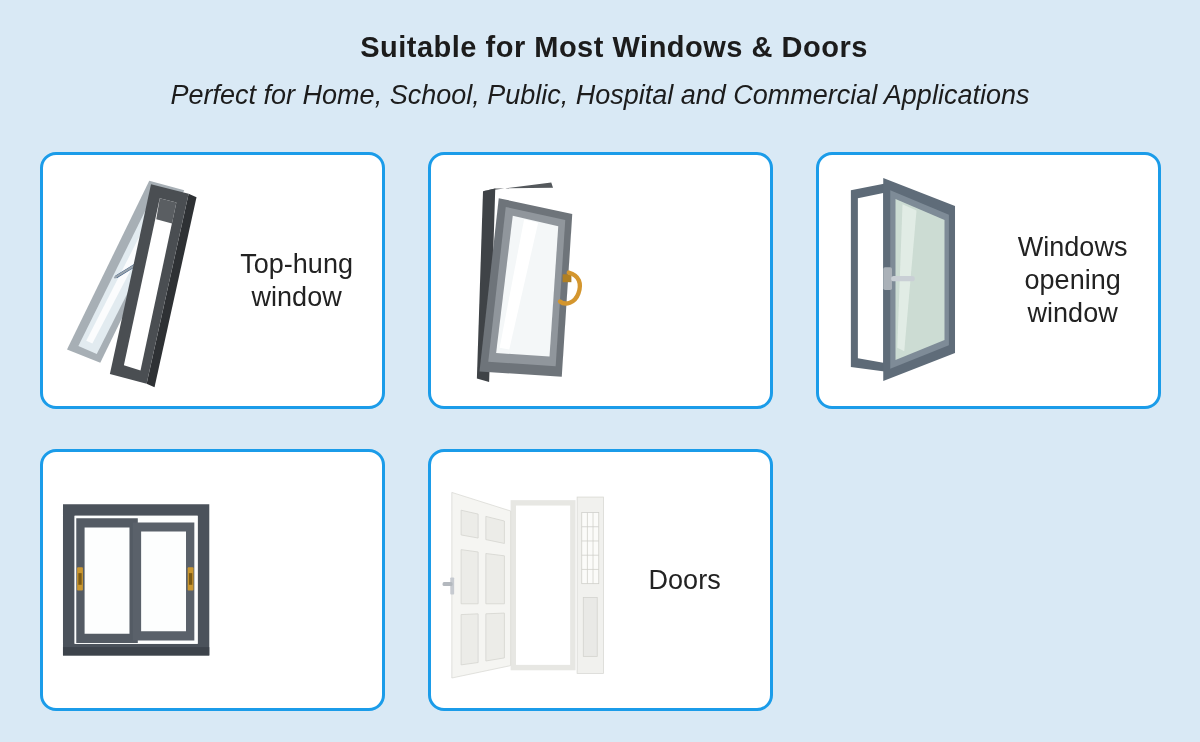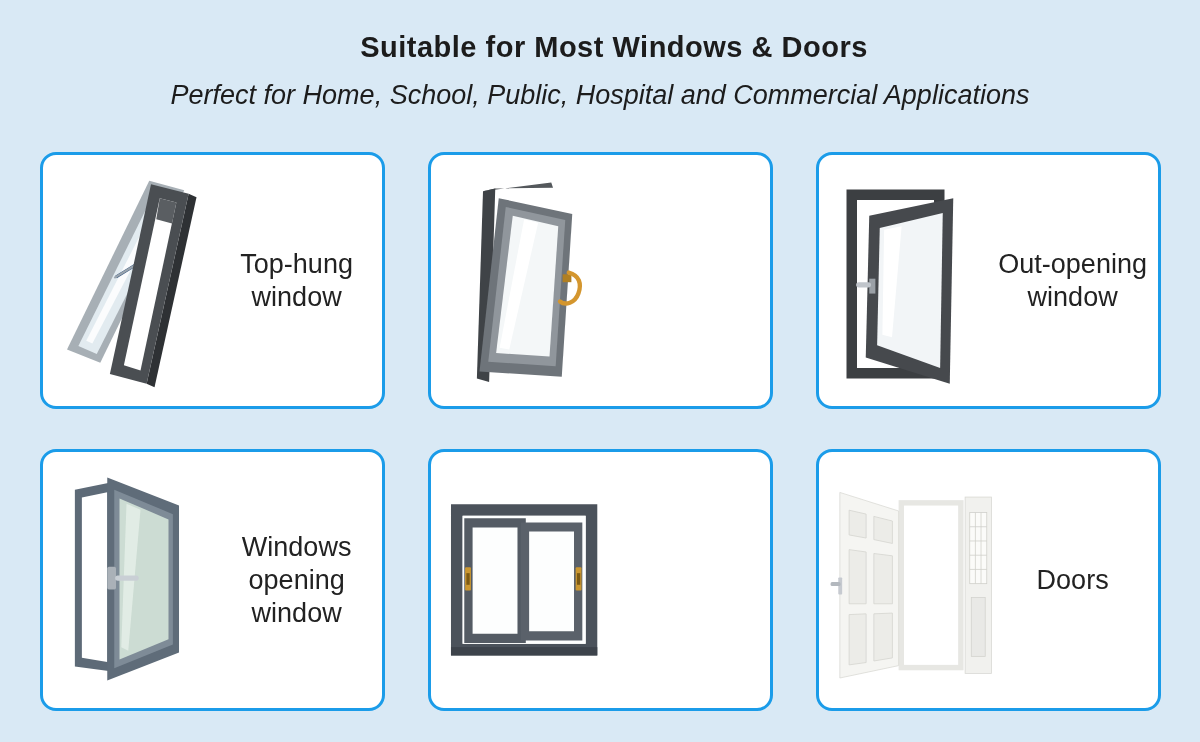--- a/index.html
+++ b/index.html
@@ -113,38 +113,20 @@
           <polygon points="74,36 142,51 131,218 54,213" fill="#90969c"></polygon>
           <polygon points="82,46 134,58 124,207 63,203" fill="#f4f7f8"></polygon>
           <polygon points="95,50 111,54 78,199 67,197" fill="#ffffff"></polygon>
 
           <rect x="139" y="113" width="10" height="9" fill="#b07f22"></rect>
           <path d="M146,111 c12,3 15,13 11,24 c-4,11 -15,14 -21,9" fill="none" stroke="#d4962e" stroke-width="5" stroke-linecap="round"></path>
         </svg>
       </div>
     </div>
 
-    <div class="card">
-      <div class="card-figure">
-        <svg viewBox="0 0 190 240" preserveAspectRatio="xMidYMid meet">
-
-          <path d="M20,16 H132 V232 H20 Z M32,28 H120 V220 H32 Z" fill="#3c3f42" fill-rule="evenodd"></path>
-
-          <polygon points="46,46 142,26 138,238 42,208" fill="#46494d"></polygon>
-          <polygon points="58,60 130,43 127,220 55,194" fill="#f2f5f7"></polygon>
-          <polygon points="63,62 83,58 72,185 61,182" fill="#ffffff"></polygon>
-
-          <rect x="46" y="118" width="7" height="17" fill="#9aa0a6"></rect>
-          <rect x="31" y="122" width="17" height="6" rx="3" fill="#c0c5cb"></rect>
-        </svg>
-      </div>
-      <div class="card-labelbox">
-        <div class="card-label">Out-opening window</div>
-      </div>
-    </div>
 
     <div class="card">
       <div class="card-figure">
         <svg viewBox="0 0 190 250" preserveAspectRatio="xMidYMid meet">
 
           <polygon points="25,22 70,13 70,230 25,224" fill="#5d6a77"></polygon>
           <polygon points="33,31 62,25 62,219 33,214" fill="#ffffff"></polygon>
 
           <polygon points="62,8 144,40 144,208 62,240" fill="#5f6c79"></polygon>
           <polygon points="70,22 137,50 137,199 70,226" fill="#7e8b97"></polygon>

